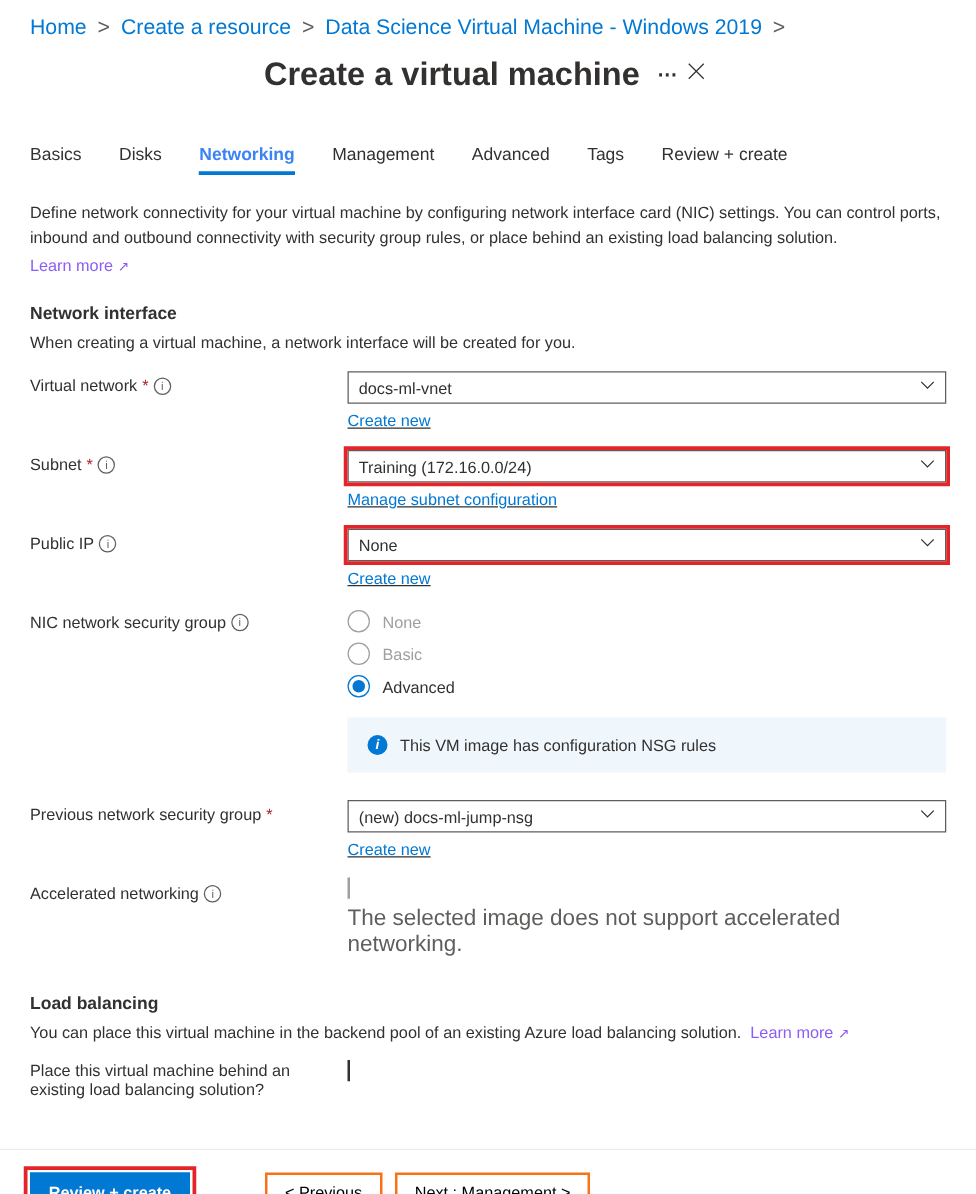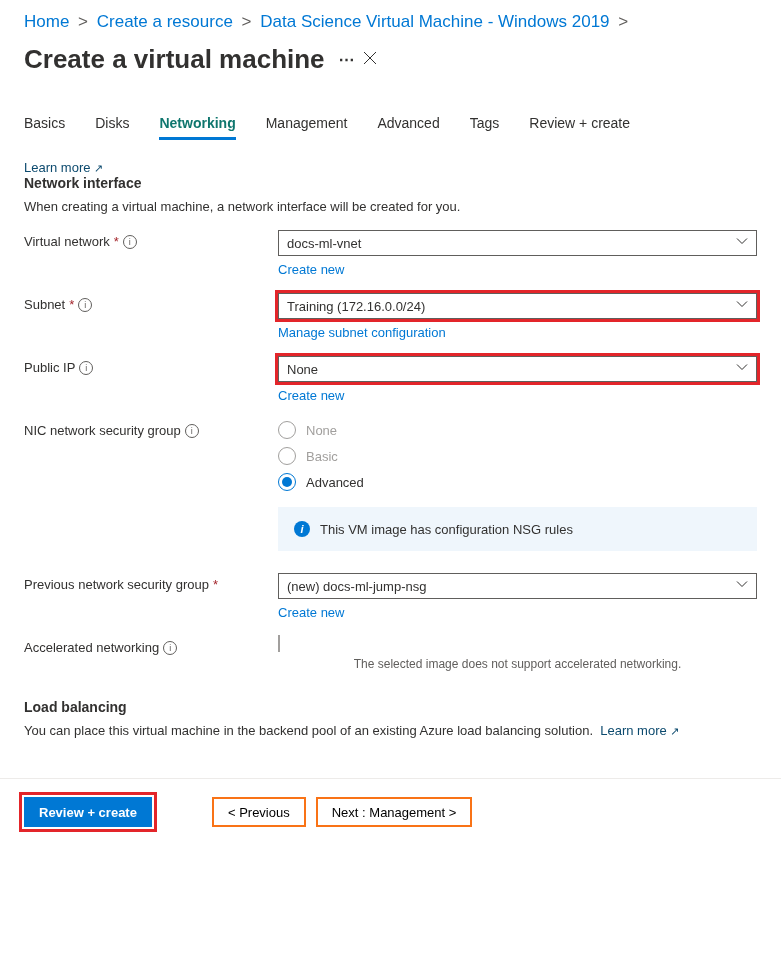--- a/index.html
+++ b/index.html
@@ -1,57 +1,57 @@
 <!DOCTYPE html>
 <html><head>
 <meta charset="utf-8">
 <style>
   * { box-sizing: border-box; margin: 0; padding: 0; }
   body { font-family: "Segoe UI", Arial, sans-serif; font-size: 13px; color: #323130; background: #fff; width: 781px; }
   .page { padding: 12px 24px 0 24px; }
   .breadcrumb { font-size: 17px; color: #605e5c; margin-bottom: 12px; }
   .breadcrumb a { color: #0078d4; text-decoration: none; }
   .breadcrumb .sep { color: #605e5c; margin: 0 4px; }
-  .header-row { display: flex; align-items: center; justify-content: flex-start; margin-bottom: 40px; }
+  .header-row { display: flex; align-items: center; justify-content: center; margin-bottom: 40px; }
   h1 { font-size: 26px; font-weight: 600; color: #323130; display: flex; align-items: center; gap: 14px;}
   .more-dots { font-size: 16px; letter-spacing: 2px; color: #323130; cursor: pointer; }
   .close-x { font-size: 16px; color: #323130; cursor: pointer; padding: 6px; }
   .tabs { display: flex; gap: 30px; border-bottom: none; margin-bottom: 20px; }
   .tab { font-size: 14px; color: #323130; padding-bottom: 6px; cursor: pointer; }
-  .tab.active { color: #0f766e; font-weight: 600; border-bottom: 3px solid #0078d4; }
+  .tab.active { color: #3b82f6; font-weight: 600; border-bottom: 3px solid #0078d4; }
   .desc { font-size: 13px; color: #323130; line-height: 1.5; margin-bottom: 6px; }
-  .link { color: #0c4a6e; text-decoration: none; cursor: pointer; }
+  .link { color: #8b5cf6; text-decoration: none; cursor: pointer; }
   .ext-icon { font-size: 11px; }
-  .section-h { font-weight: 600; font-size: 14px; margin-bottom: 8px; }
+  .section-h { font-weight: 600; font-size: 14px; margin-top: 22px; margin-bottom: 8px; }
   .section-sub { font-size: 13px; color: #323130; margin-bottom: 16px; }
   .form-row { display: flex; align-items: flex-start; margin-bottom: 4px; min-height: 26px; }
   .form-row + .sublink-row { margin-bottom: 16px; }
   .form-label { width: 254px; flex-shrink: 0; font-size: 13px; color: #323130; padding-top: 4px; display:flex; align-items:center; gap:4px;}
   .req { color: #a4262c; }
   .info-ic { display:inline-flex; align-items:center; justify-content:center; width:14px; height:14px; border:1px solid #605e5c; border-radius:50%; font-size:9px; color:#605e5c; cursor:help;}
   .form-ctrl { flex: 1; }
   .select { width: 100%; height: 26px; border: 1px solid #605e5c; padding: 0 24px 0 8px; font-size: 13px; background: #fff; position: relative; display:flex; align-items:center; cursor:pointer;}
   .select .chev { position:absolute; right:8px; top:50%; transform:translateY(-50%); }
   .chev svg { width:12px; height:12px; }
   .highlight { outline: 3px solid #e3252a; outline-offset: 0; }
-  .sublink-row { display:flex; }
+  .sublink-row { display:flex;text-decoration:underline; }
   .sublink-row .spacer { width:254px; flex-shrink:0; }
   .sublink { color:#0078d4; font-size:13px; cursor:pointer; padding-top:2px;}
   .radio-group { display:flex; flex-direction:column; gap:8px; padding-top:2px;}
   .radio-opt { display:flex; align-items:center; gap:10px; font-size:13px; cursor:pointer;}
   .radio-opt.disabled { color:#a19f9d; cursor:default;}
   .radio-circle { width:18px; height:18px; border:1px solid #323130; border-radius:50%; display:flex; align-items:center; justify-content:center; flex-shrink:0;}
   .radio-opt.disabled .radio-circle { border-color:#a19f9d; }
   .radio-circle.sel { border:1.5px solid #0078d4;}
   .radio-dot { width:10px; height:10px; background:#0078d4; border-radius:50%;}
   .info-banner { background:#eff6fc; padding:14px 16px; margin: 16px 0 18px 0; font-size:13px; display:flex; align-items:center; gap:10px;}
   .info-banner .ic { width:16px; height:16px; background:#0078d4; border-radius:50%; color:#fff; display:flex; align-items:center; justify-content:center; font-size:11px; font-style:italic; font-weight:bold; flex-shrink:0;}
   .checkbox { width:18px; height:18px; border:1px solid #323130; cursor:pointer; flex-shrink:0;}
   .checkbox.disabled { border-color:#a19f9d; cursor:default;}
-  .helper-right { text-align:center; color:#605e5c; font-size:12px; margin-top:6px;}
+  .helper-right { text-align:left; color:#605e5c; font-size:18px; margin-top:6px;}
   .footer { border-top:1px solid #edebe9; padding:18px 24px; margin-top:40px; display:flex; gap:10px; align-items:center;}
   .btn { height:30px; padding:0 14px; font-size:13px; border:2px solid #f97316; background:#fff; cursor:pointer; display:inline-flex; align-items:center;}
   .btn-primary { background:#0078d4; color:#fff; border:1px solid #0078d4; font-weight:600;}
   .btn-primary.highlight { outline:3px solid #e3252a; outline-offset:2px;}
   .footer-spacer { width:40px; }
   .mb-gap { margin-bottom:18px; }
 </style>
 </head>
 <body>
 
@@ -81,20 +81,21 @@
   <div class="tabs">
     <div class="tab">Basics</div>
     <div class="tab">Disks</div>
     <div class="tab active">Networking</div>
     <div class="tab">Management</div>
     <div class="tab">Advanced</div>
     <div class="tab">Tags</div>
     <div class="tab">Review + create</div>
   </div>
 
+  <p class="desc">Define network connectivity for your virtual machine by configuring network interface card (NIC) settings. You can control ports, inbound and outbound connectivity with security group rules, or place behind an existing load balancing solution.</p>
   <a class="link"><span>Learn more</span> <span class="ext-icon">↗</span></a>
 
   <div class="section-h">Network interface</div>
   <div class="section-sub">When creating a virtual machine, a network interface will be created for you.</div>
 
   
   <div class="form-row">
     <div class="form-label">
       <span>Virtual network</span>
         <span class="req">*</span>
@@ -215,20 +216,26 @@
       <span class="checkbox disabled"></span>
       <div class="helper-right">The selected image does not support accelerated networking.</div>
     </div>
   </div>
 
   <div class="section-h" style="margin-top:28px">Load balancing</div>
   <p class="section-sub">
     <span>You can place this virtual machine in the backend pool of an existing Azure load balancing solution.</span>&nbsp;&nbsp;<a class="link"><span>Learn more</span> <span class="ext-icon">↗</span></a>
   </p>
 
+  <div class="form-row" style="margin-top:10px">
+    <div class="form-label" style="padding-top:0">Place this virtual machine behind an existing load balancing solution?</div>
+    <div class="form-ctrl">
+      <span class="checkbox"></span>
+    </div>
+  </div>
 </div>
 
 <div class="footer">
   <button class="btn btn-primary highlight">Review + create</button>
   <div class="footer-spacer"></div>
   <button class="btn">&lt;  Previous</button>
   <button class="btn">Next : Management  &gt;</button>
 </div>
 
 </body></html>

